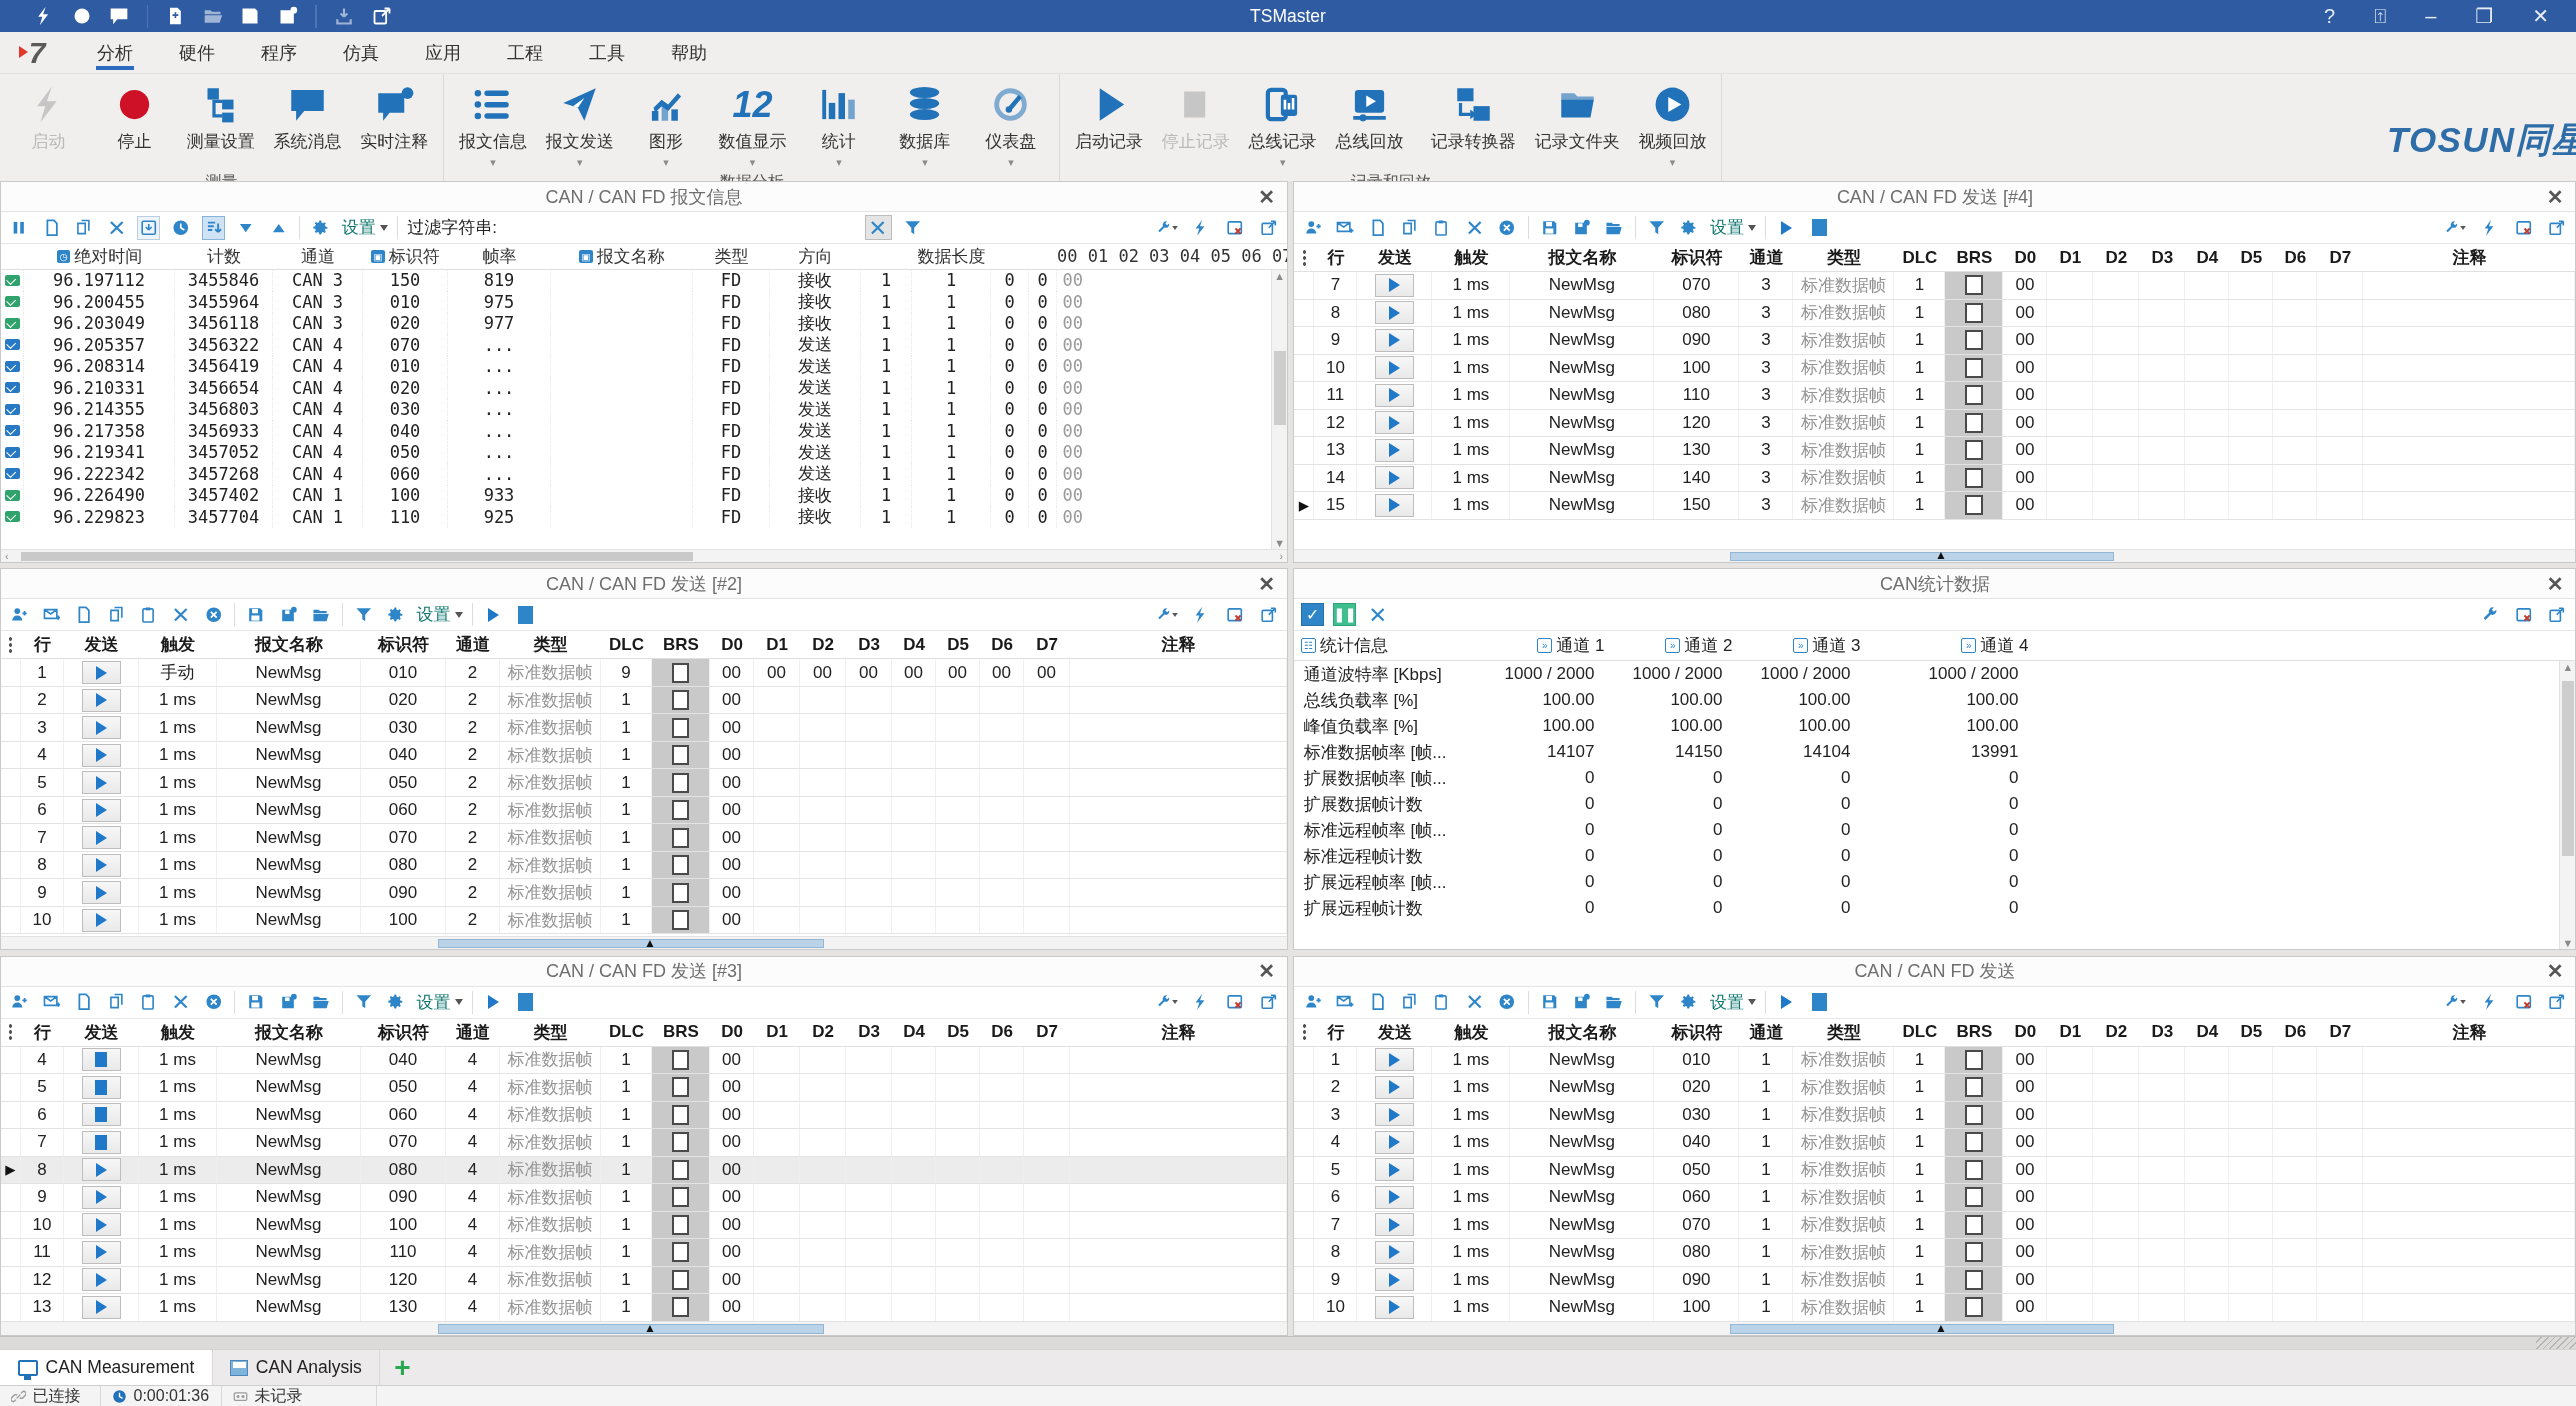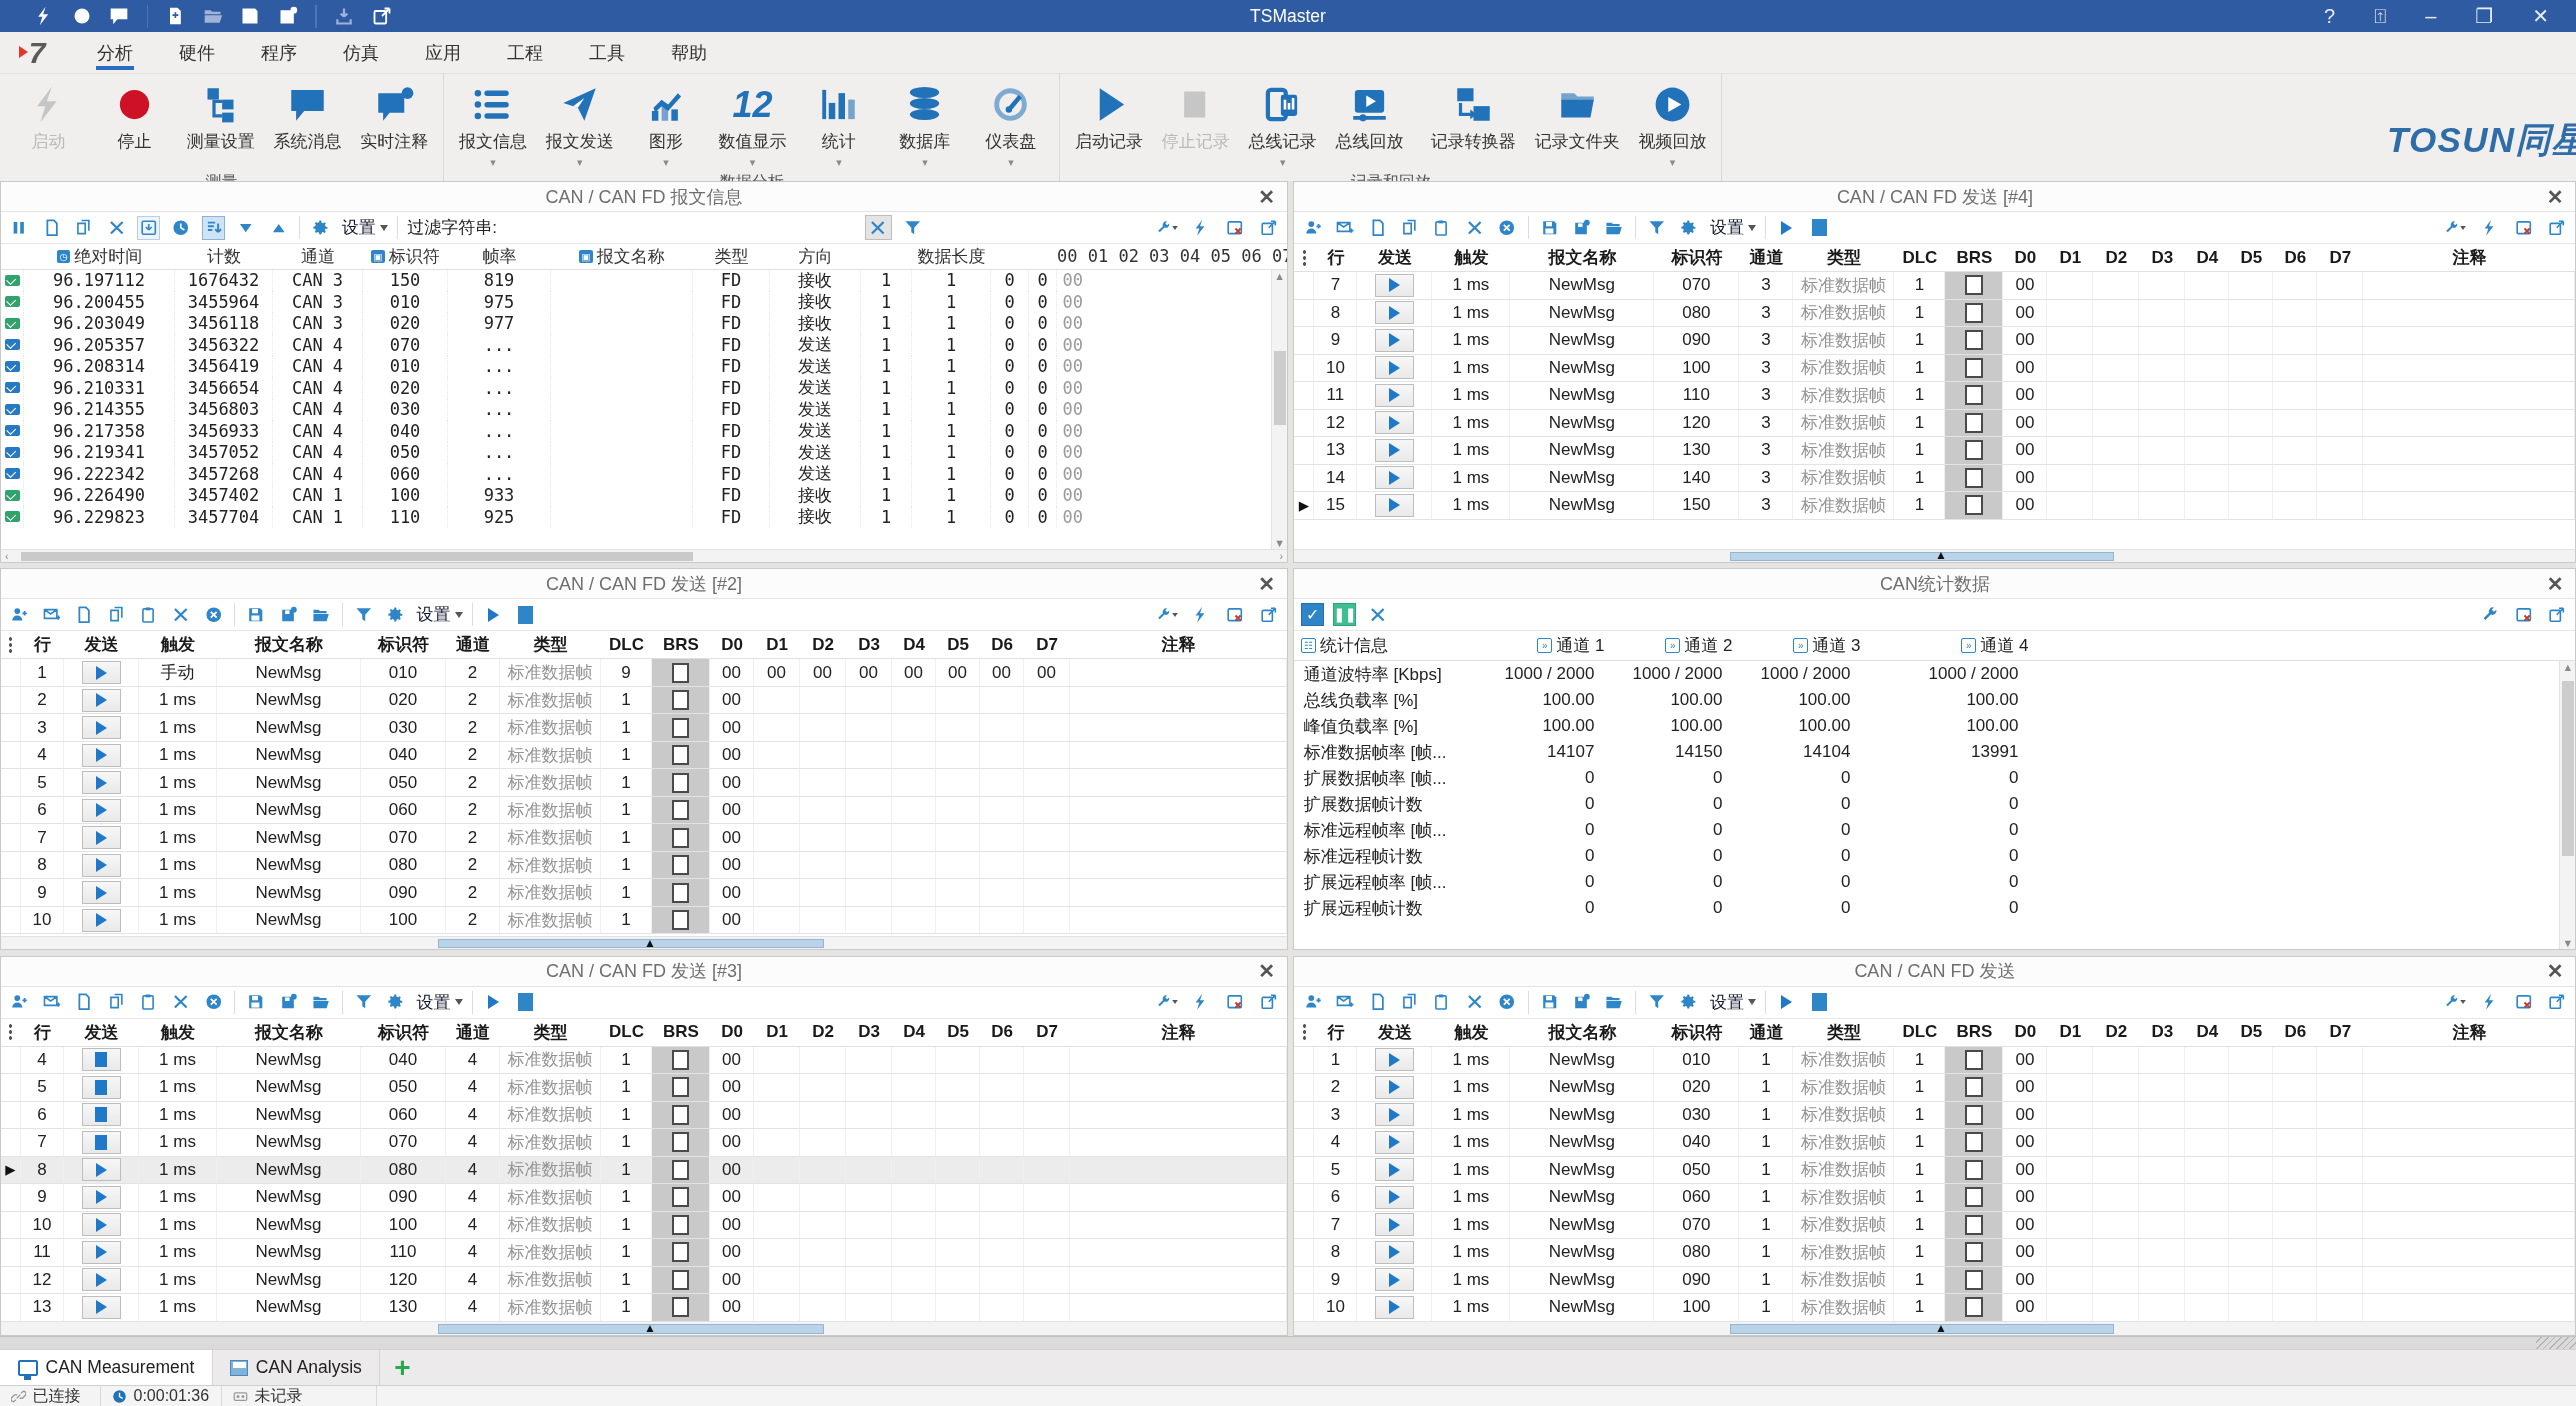--- a/index.html
+++ b/index.html
@@ -57,21 +57,21 @@
   .panel { background:#fff; border:0.7px solid #c9c9c9; display:flex; flex-direction:column; overflow:hidden; }
   .ptitle { height:30px; background:#fcfcfc; border-bottom:0.7px solid #e4e4e4; display:flex;
     align-items:center; justify-content:center; position:relative; font-size:18px; color:#6e6e6e; }
   .pclose { position:absolute; right:12px; top:2.7px; font-size:20px; color:#555; font-weight:bold; }
   .ptool { height:32px; border-bottom:0.7px solid #e7e7e7; display:flex; align-items:center;
     padding:0 6.7px; gap:9.4px; color:#2e86c9; font-size:17px; }
   .ptool .tsep { width:0.7px; height:23px; background:#dcdcdc; }
   .ptool .tbtn { display:flex; align-items:center; justify-content:center; width:23px; height:24px; }
   .ptool .tbtn.hl { background:#cfe3f4; border:0.7px solid #88b4d8; }
   .ptool .tbtn.framed { border:0.7px solid #b9cede; background:#eef4f9; }
-  .ptool .settings { display:flex; align-items:center; gap:4px; color:#0f172a; }
+  .ptool .settings { display:flex; align-items:center; gap:4px; color:#0f766e; }
   .ptool .rcluster { margin-left:auto; display:flex; align-items:center; gap:10.8px; }
   .caretdn { width:0; height:0; border-top:6px solid #555; border-left:4.7px solid transparent;
     border-right:4.7px solid transparent; display:inline-block; }
   .filterlabel { color:#222; }
   .filterinput { flex:0 0 349px; height:24px; border:none; outline:none; font-size:17px; background:#fff; }
   .xbtn { width:27px; height:25.5px; background:#e4e4e4; border:0.7px solid #bdbdbd; display:flex;
     align-items:center; justify-content:center; color:#2e86c9; }
 
   
   .thead { display:flex; border-bottom:0.7px solid #e0e0e0; font-weight:bold; font-size:17px;
@@ -620,21 +620,21 @@
         <div class="hc" style="flex: 1 1 auto; justify-content: flex-start;">
           <span style="font-family:'DejaVu Sans Mono',monospace">00 01 02 03 04 05 06 07</span>
         </div>
       </div>
     <div class="tbody" id="body-msg">
         <div class="trow">
           <div class="cell" style="flex: 0 0 23px;">
             <span class="envic recv"></span>
           </div>
           <div class="cell" style="flex: 0 0 151px;">96.197112</div>
-          <div class="cell" style="flex: 0 0 98px;">1676432</div>
+          <div class="cell" style="flex: 0 0 98px;">3455846</div>
           <div class="cell" style="flex: 0 0 90px;">CAN 3</div>
           <div class="cell" style="flex: 0 0 85px;">150</div>
           <div class="cell" style="flex: 0 0 103px; text-align: right;">819</div>
           <div class="cell" style="flex: 0 0 142px;"></div>
           <div class="cell" style="flex: 0 0 77px;">FD</div>
           <div class="cell" style="flex: 0 0 91px; font-family: &quot;Liberation Sans&quot;, sans-serif;">接收</div>
           <div class="cell" style="flex: 0 0 51px;">1</div>
           <div class="cell" style="flex: 0 0 79px;">1</div>
           <div class="cell" style="flex: 0 0 38px;">0</div>
           <div class="cell" style="flex: 0 0 28px;">0</div>

